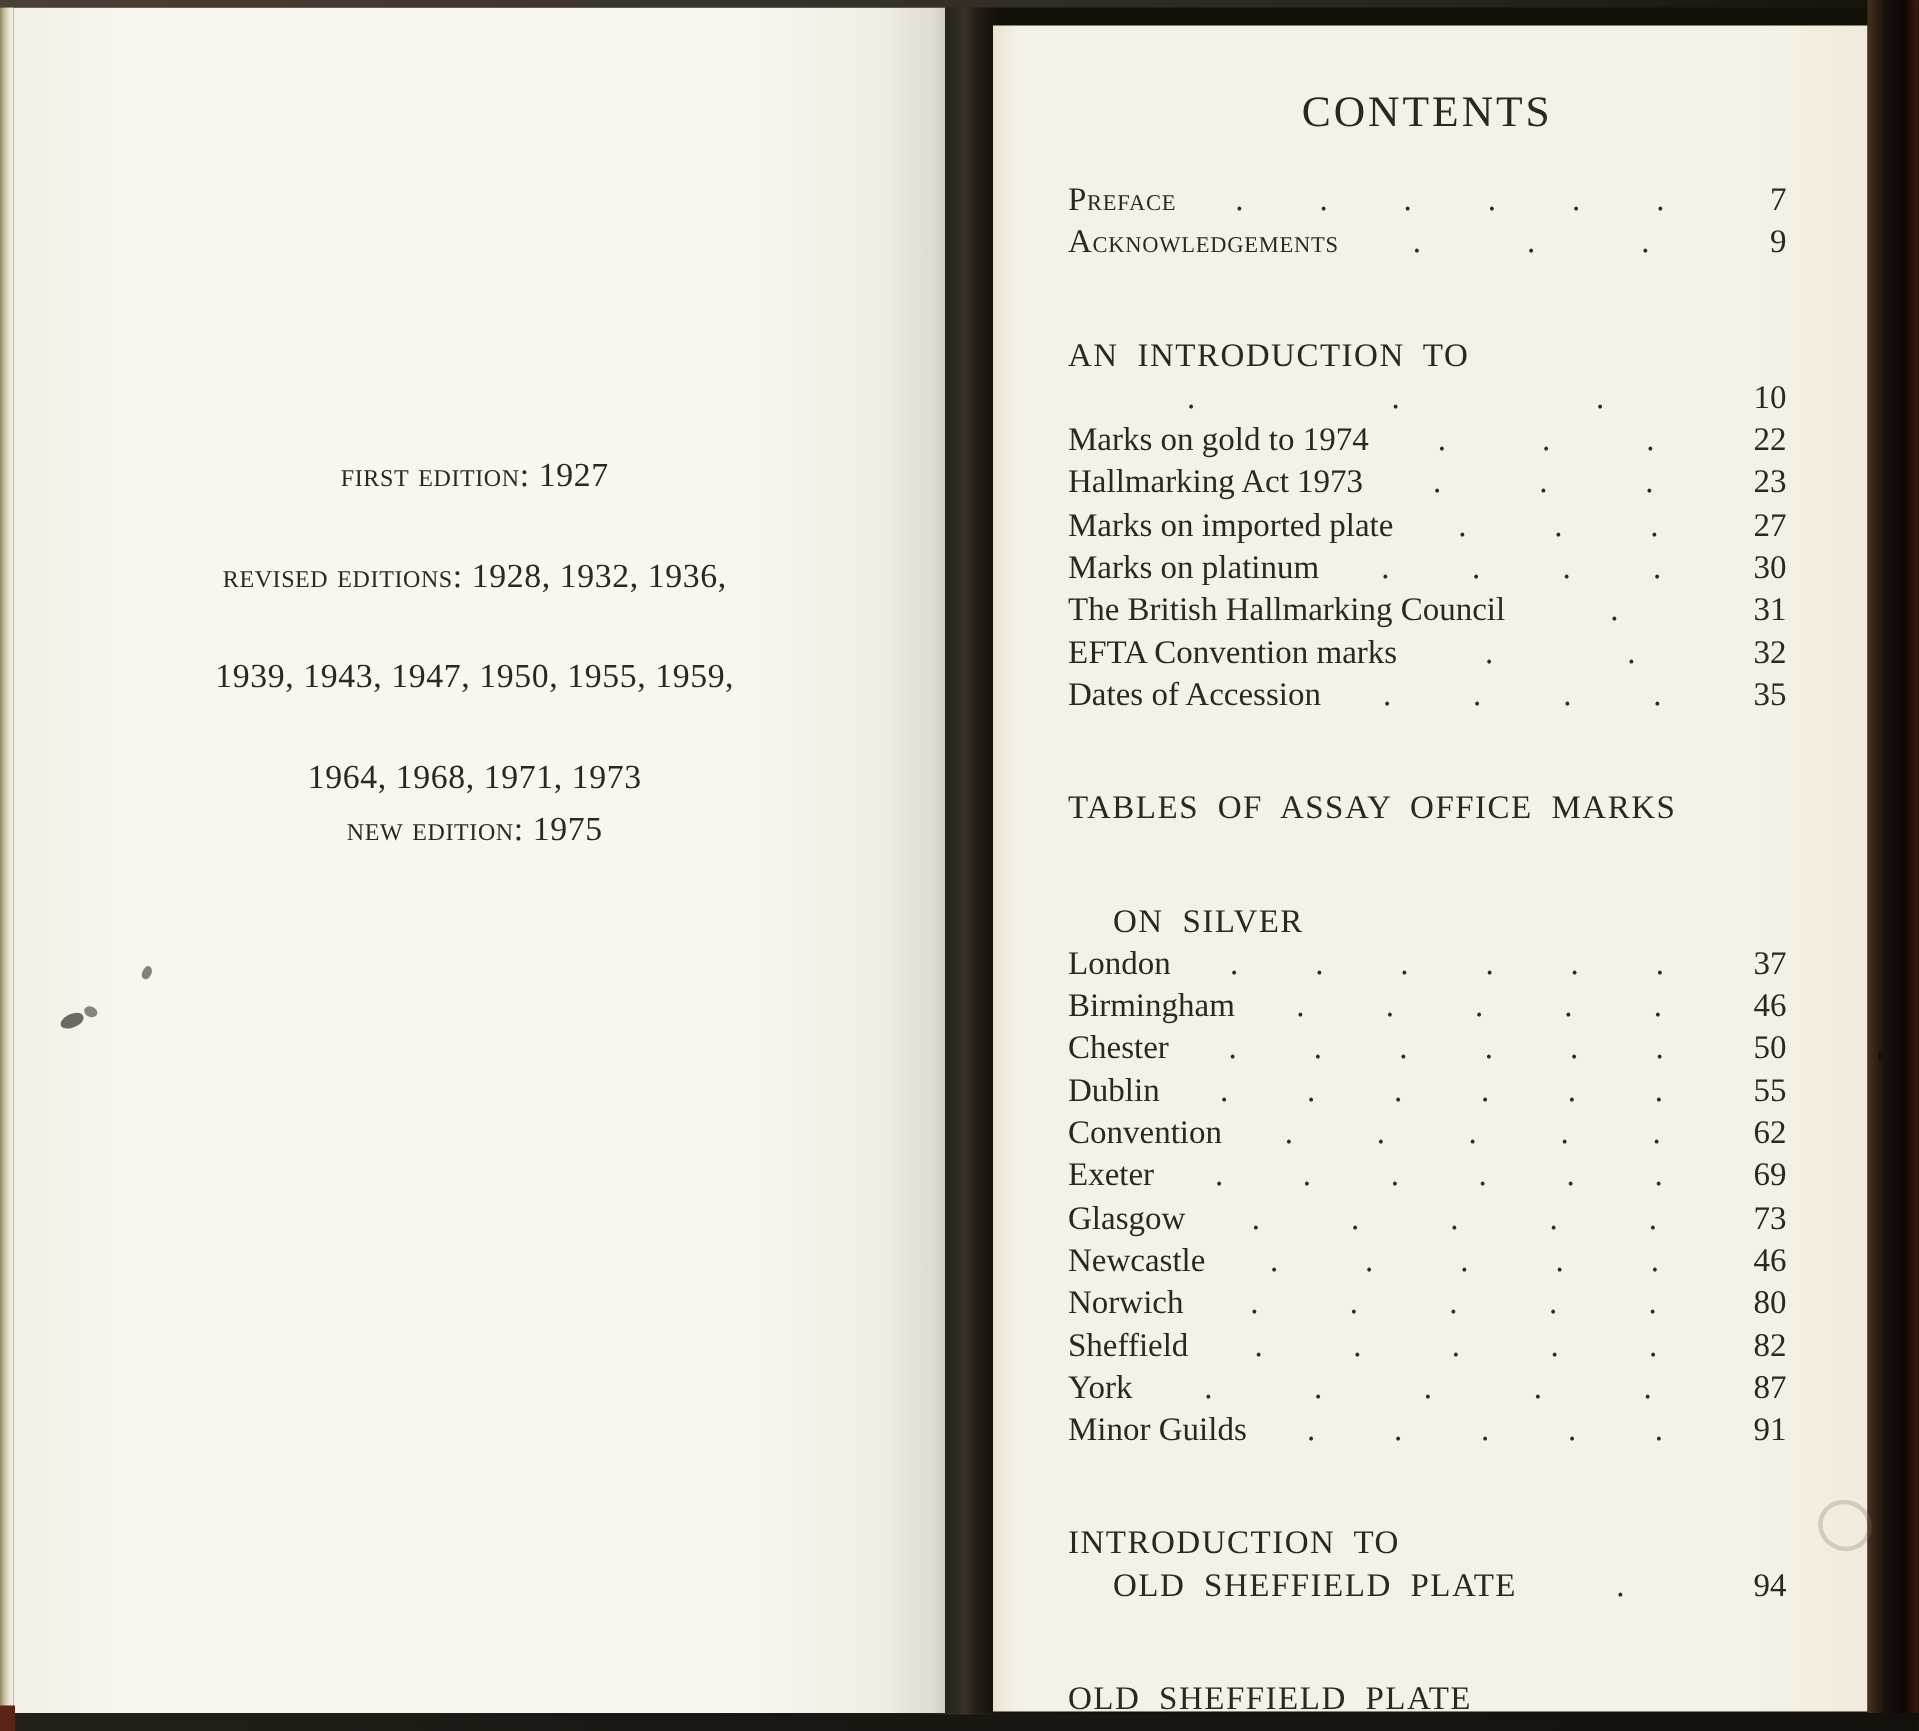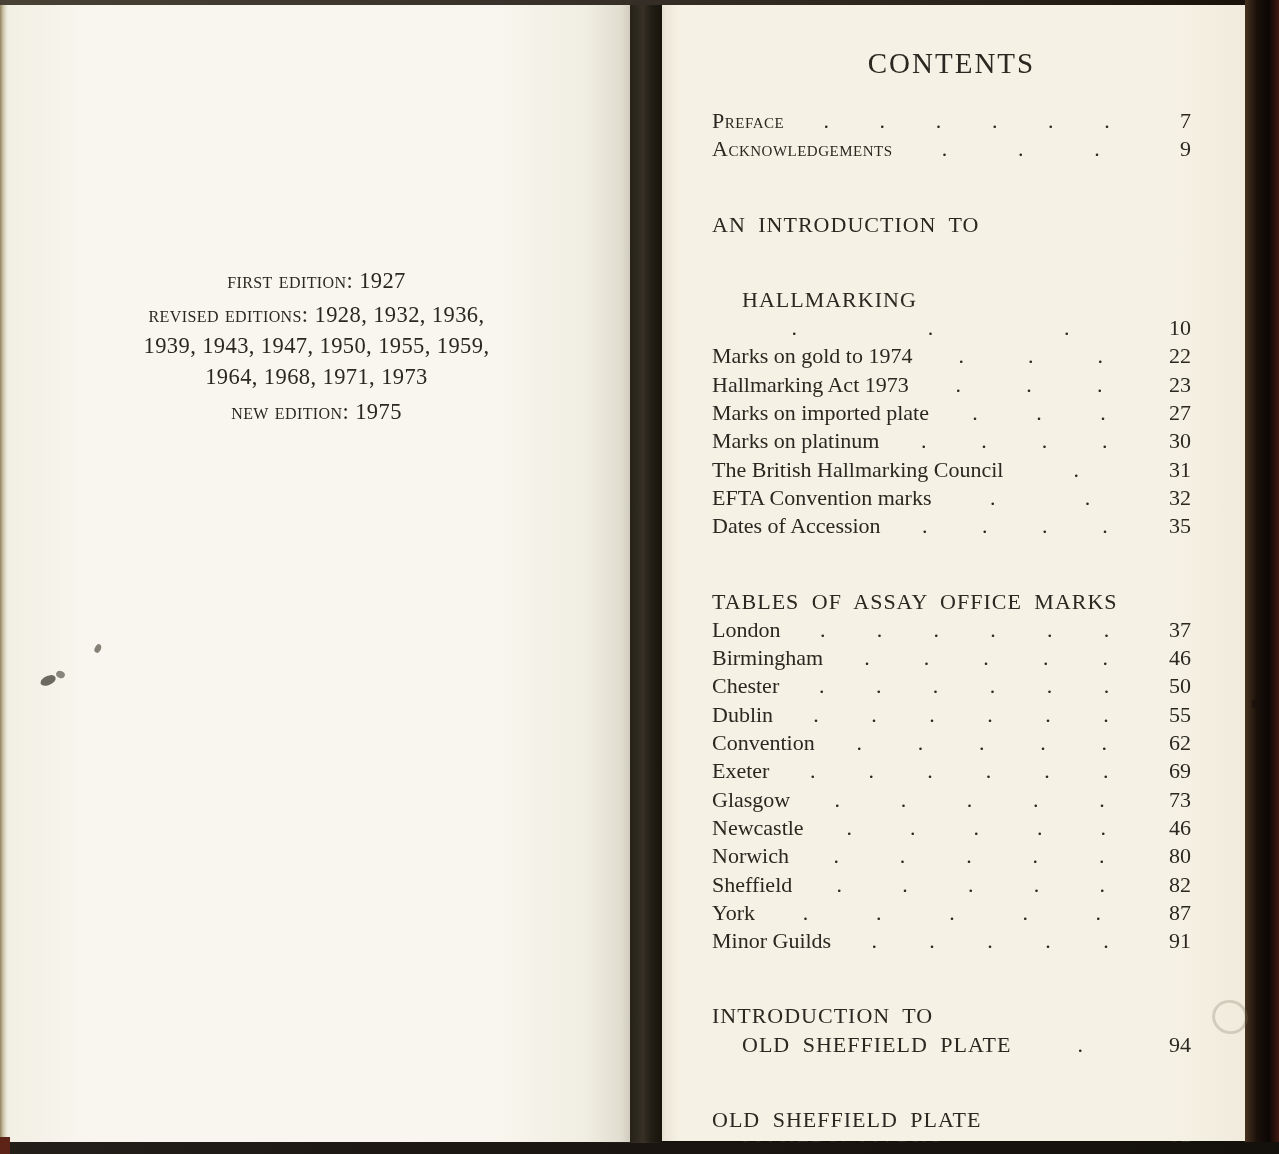--- a/index.html
+++ b/index.html
@@ -18,34 +18,34 @@
   .left-page-edge{position:absolute;left:0;top:5px;bottom:11px;width:9px;
     background:linear-gradient(90deg,#93835c 0%,#c9c1a6 35%,#e9e5d6 70%,#f4f1e6 100%);}
   .bottom-edge{position:absolute;left:0;bottom:0;width:100%;height:12px;
     background:linear-gradient(90deg,#241f19 0%,#1c1712 35%,#14100c 100%);}
   .bottom-corner-red{position:absolute;left:0;bottom:0;width:10px;height:17px;background:#5e2317;}
   .cover-edge-right{position:absolute;right:0;top:0;bottom:0;width:34px;
     background:linear-gradient(90deg,#46311f 0%,#1a100a 35%,#0c0705 70%,#401811 100%);}
   
   .left-page{position:absolute;left:9px;top:5px;width:621px;bottom:11px;
     background:linear-gradient(90deg,#f2efe4 0%,#f8f6ee 12%,#f8f6ee 78%,#edeadd 100%);}
-  .right-page{position:absolute;left:662px;top:5px;width:583px;bottom:13px;
+  .right-page{position:absolute;left:662px;top:17px;width:583px;bottom:13px;
     background:linear-gradient(90deg,#eae5d5 0%,#f5f1e4 3%,#f5f1e4 88%,#f0ebdc 100%);}
   .gutter{position:absolute;left:585px;top:5px;width:95px;bottom:11px;z-index:3;pointer-events:none;
     background:linear-gradient(90deg,
       rgba(110,100,82,0) 0%,
       rgba(110,100,82,0.10) 38%,
       rgba(104,96,80,0.32) 55%,
       rgba(84,76,62,0.55) 61%,
       rgba(110,102,86,0.16) 70%,
       rgba(110,102,86,0) 85%);}
   
   .edition-block{position:absolute;left:22px;right:28px;top:260px;text-align:center;
     font-size:22.5px;line-height:31px;}
-  .allsc{text-transform:lowercase;font-variant-caps:small-caps;letter-spacing:0.4px;}
+  .allsc{text-transform:lowercase;font-variant-caps:small-caps;letter-spacing:0.4px;margin-top:36px;}
   .revised{margin-top:3px;}
   .new-ed{margin-top:4px;}
   
   .rp-content{position:absolute;inset:0;padding:38px 54px 0 50px;}
   .contents-title{text-align:center;font-size:29px;line-height:40px;letter-spacing:2px;margin-bottom:24px;}
   .toc-section{margin-top:0;}
   .toc-heading{font-size:22px;line-height:28.3px;letter-spacing:1px;word-spacing:6px;white-space:nowrap;margin-top:47px;}
   .toc-heading.indent{padding-left:30px;}
   .toc-row{display:flex;align-items:baseline;font-size:22px;line-height:28.3px;}
   .toc-row.indent{padding-left:30px;}
@@ -107,21 +107,20 @@
               <span class="toc-dots">
                 <span>.</span>
                 <span>.</span>
                 <span>.</span>
               </span>
               <span class="toc-page">9</span>
             </div>
           </div>
           <div class="toc-section" style="margin-top: 28px;">
             <div class="toc-heading">AN INTRODUCTION TO</div>
-            <div class="toc-heading indent">HALLMARKING</div>
             <div class="toc-row">
               <span class="toc-dots">
                 <span>.</span>
                 <span>.</span>
                 <span>.</span>
               </span>
               <span class="toc-page">10</span>
             </div>
             <div class="toc-row">
               <span class="toc-label">Marks on gold to 1974</span>
@@ -181,20 +180,21 @@
                 <span>.</span>
                 <span>.</span>
                 <span>.</span>
                 <span>.</span>
               </span>
               <span class="toc-page">35</span>
             </div>
           </div>
           <div class="toc-section" style="margin-top: 26px;">
             <div class="toc-heading">TABLES OF ASSAY OFFICE MARKS</div>
+            <div class="toc-heading indent">ON SILVER</div>
             <div class="toc-row">
               <span class="toc-label">London</span>
               <span class="toc-dots">
                 <span>.</span>
                 <span>.</span>
                 <span>.</span>
                 <span>.</span>
                 <span>.</span>
                 <span>.</span>
               </span>

